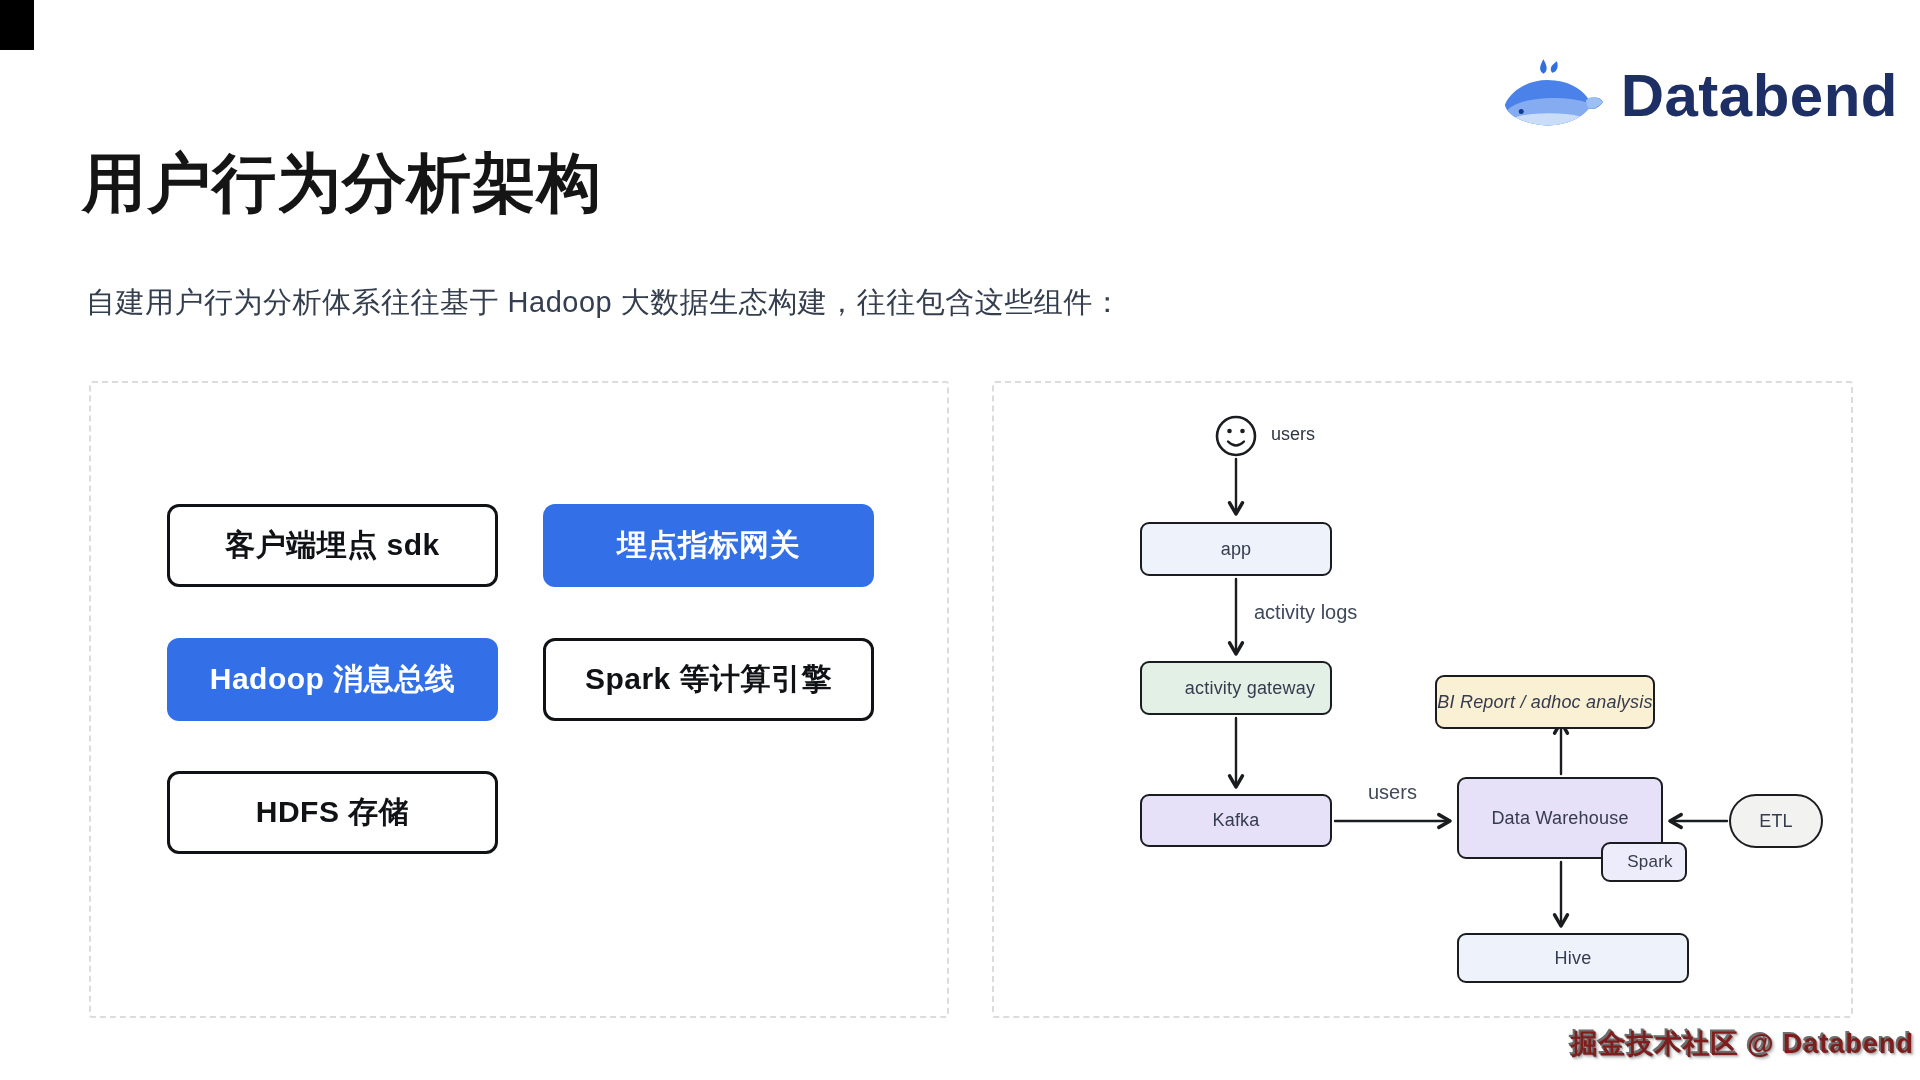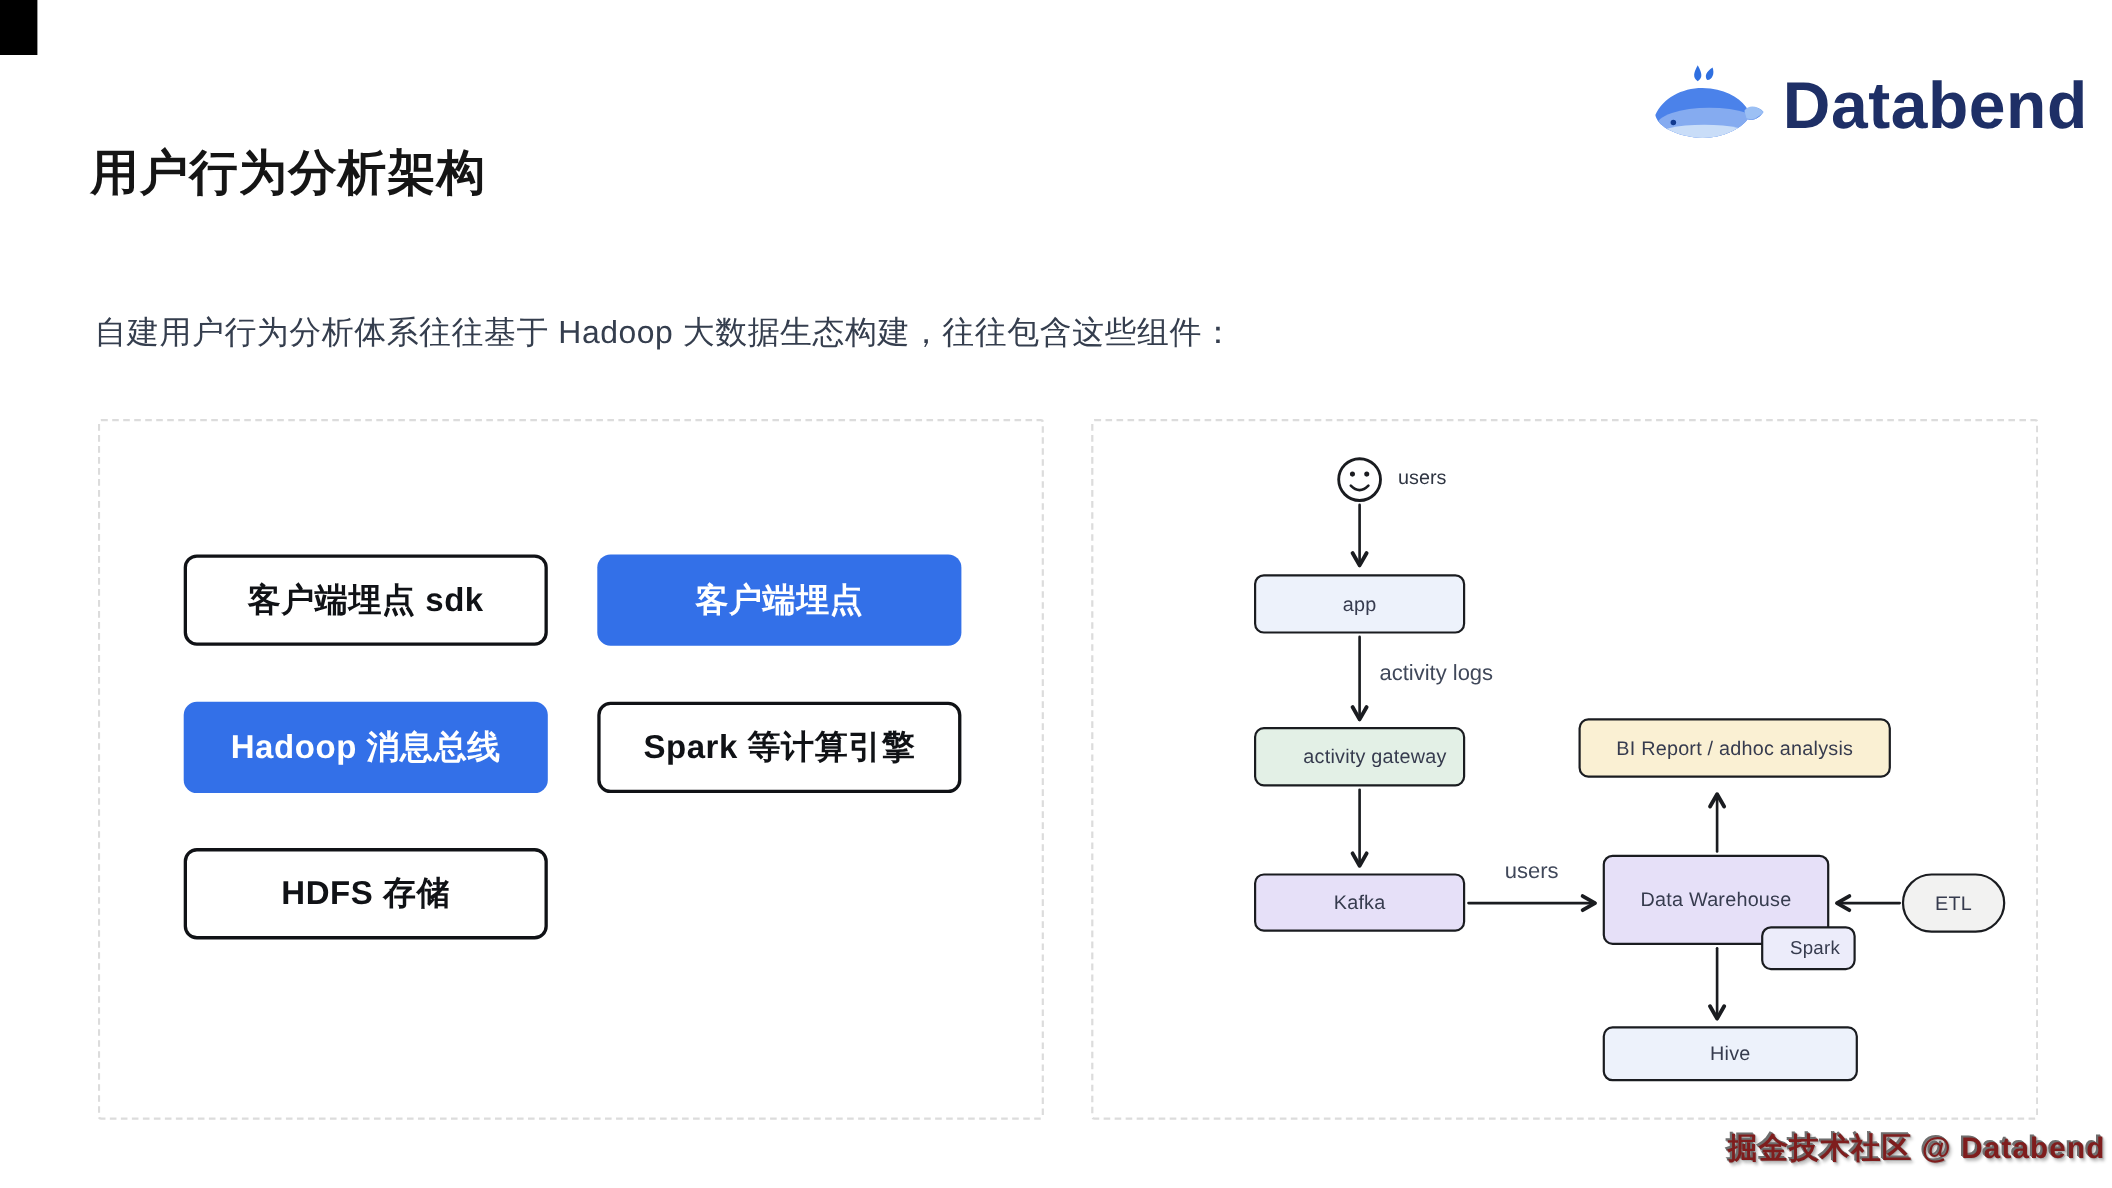--- a/index.html
+++ b/index.html
@@ -8,21 +8,21 @@
     font-family:"Liberation Sans","DejaVu Sans",sans-serif;color:#16181d;
   }
   
   .corner-artifact{position:absolute;left:0;top:0;width:34px;height:50px;background:#000;}
 
   
   .logo{position:absolute;top:56px;right:22px;display:flex;align-items:center;gap:14px;}
   .logo-word{font-size:60px;font-weight:700;color:#1e2f66;letter-spacing:0.5px;}
 
   
-  .page-title{position:absolute;left:82px;top:128px;font-size:44px;font-weight:800;color:#151515;letter-spacing:1px;}
+  .page-title{position:absolute;left:82px;top:140px;font-size:64px;font-weight:800;color:#151515;letter-spacing:1px;}
   .page-subtitle{position:absolute;left:86px;top:283px;font-size:29px;font-weight:500;color:#353e4e;letter-spacing:0.5px;}
 
   
   .panel{position:absolute;top:381px;height:637px;border:2px dashed #dcdcdc;border-radius:3px;background:#fff;box-sizing:border-box;}
   .panel-left{left:89px;width:860px;}
   .panel-right{left:992px;width:861px;}
 
   
   .comp-box{
     position:absolute;width:331px;height:83px;border-radius:12px;box-sizing:border-box;
@@ -40,21 +40,21 @@
   
   .flow-svg{position:absolute;left:0;top:0;}
   .node{
     position:absolute;border:2.5px solid #1a1c20;border-radius:9px;box-sizing:border-box;
     display:flex;align-items:center;justify-content:center;
     font-size:18px;color:#363b4e;letter-spacing:0.2px;
   }
   .node-app{left:146px;top:139px;width:192px;height:54px;background:#EDF2FB;}
   .node-gateway{left:146px;top:278px;width:192px;height:54px;background:#E3F0E6;padding-left:28px;}
   .node-kafka{left:146px;top:411px;width:192px;height:53px;background:#E6E0F8;z-index:2;}
-  .node-bi{left:441px;top:270px;width:284px;height:54px;background:#FAF0D3;}
+  .node-bi{left:441px;top:292px;width:220px;height:54px;background:#FAF0D3;font-style:italic;}
   .node-dw{left:463px;top:394px;width:206px;height:82px;background:#E6E0F8;z-index:2;}
   .node-spark{left:607px;top:459px;width:86px;height:40px;background:#ECECFA;z-index:3;font-size:17px;padding-left:12px;}
   .node-etl{left:735px;top:411px;width:94px;height:54px;background:#F2F2F1;border-radius:27px;}
   .node-hive{left:463px;top:550px;width:232px;height:50px;background:#EDF2FB;}
   .edge-label{position:absolute;font-size:20px;color:#40485a;z-index:4;}
   .label-activity-logs{left:260px;top:218px;}
   .label-logs{left:374px;top:398px;}
   .label-users{position:absolute;left:277px;top:41px;font-size:18px;color:#2f3542;}
 
   
@@ -88,21 +88,21 @@
       <circle cx="21" cy="57" r="2.6" fill="#123a8f"></circle>
     </svg>
     <span class="logo-word">Databend</span>
   </div>
 
   <div class="page-title">用户行为分析架构</div>
   <div class="page-subtitle">自建用户行为分析体系往往基于 Hadoop 大数据生态构建，往往包含这些组件：</div>
 
   <div class="panel panel-left">
     <div class="comp-box comp-outline comp-1">客户端埋点 sdk</div>
-    <div class="comp-box comp-blue comp-2">客户端埋点</div>
+    <div class="comp-box comp-blue comp-2">埋点指标网关</div>
     <div class="comp-box comp-blue comp-3">Hadoop 消息总线</div>
     <div class="comp-box comp-outline comp-4">Spark 等计算引擎</div>
     <div class="comp-box comp-outline comp-5">HDFS 存储</div>
   </div>
 
   <div class="panel panel-right">
 
     <svg class="flow-svg" width="861" height="637" viewBox="0 0 861 637">
       <defs>
         <marker id="ah" viewBox="0 0 12 12" refX="9" refY="6" markerWidth="8" markerHeight="8" orient="auto-start-reverse">

